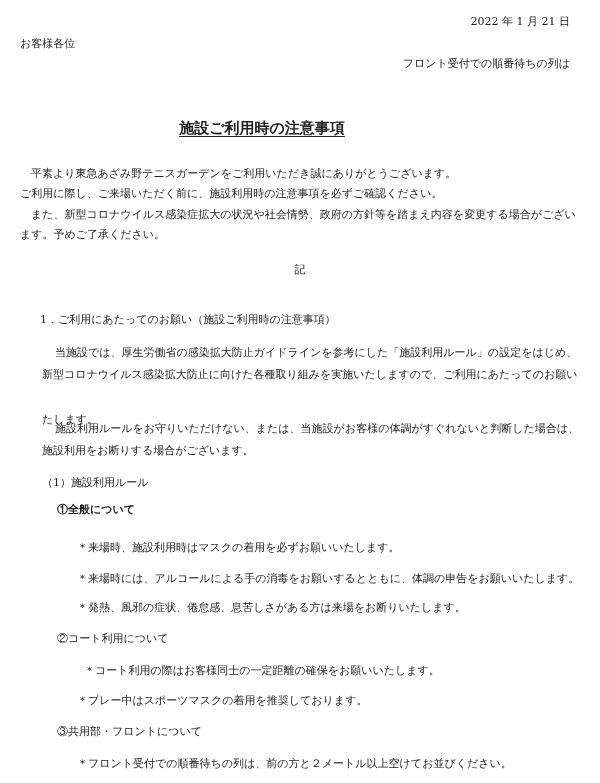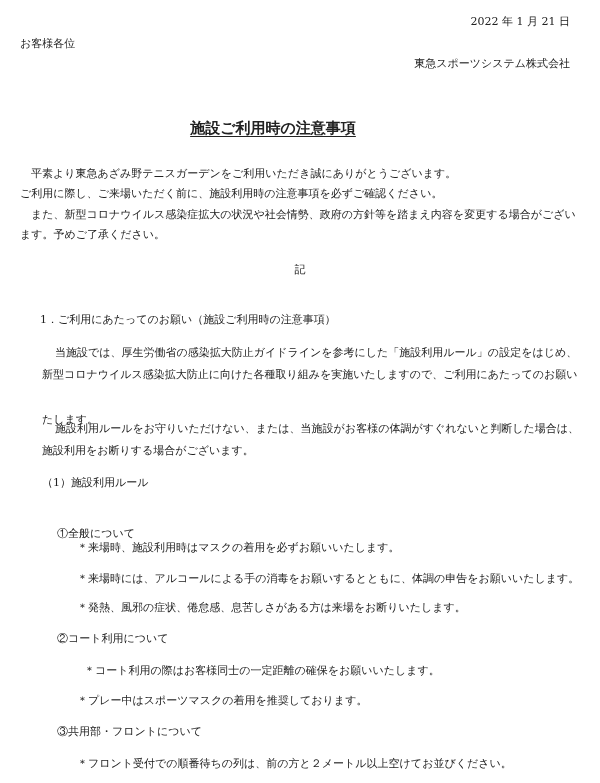--- a/index.html
+++ b/index.html
@@ -15,37 +15,36 @@
       font-family: "DejaVu Serif", "Liberation Serif", serif;
       color: #222222;
       font-size: 11px;
     }
     .abs { position: absolute; white-space: nowrap; line-height: 14px; }
     .right { right: 30px; text-align: right; }
     .title {
       left: 0; width: 524px; text-align: center;
       font-weight: bold; font-size: 15px;
       top: 121px;
-      margin-left: 11px;
     }
     .title span {
       text-decoration: underline;
       text-underline-offset: 3px;
       text-decoration-thickness: 1px;
     }
     .center { left: 0; width: 600px; text-align: center; }
   </style>
 </head>
 <body>
 
 <div>
 
   <div class="abs right" style="top:15px;">2022 年 1 月 21 日</div>
   <div class="abs" style="left:20px; top:37px;">お客様各位</div>
-  <div class="abs right" style="top:57px;">東急スポーツシステム株式会社</div>
+  <div class="abs right" style="top:57px;">フロント受付での順番待ちの列は</div>
 
   <div class="abs title">
     <span>施設ご利用時の注意事項</span>
   </div>
 
   <div class="abs" style="left:31px; top:167px;">平素より東急あざみ野テニスガーデンをご利用いただき誠にありがとうございます。</div>
   <div class="abs" style="left:20px; top:187px;">ご利用に際し、ご来場いただく前に、施設利用時の注意事項を必ずご確認ください。</div>
   <div class="abs" style="left:31px; top:208px;">また、新型コロナウイルス感染症拡大の状況や社会情勢、政府の方針等を踏まえ内容を変更する場合がござい</div>
   <div class="abs" style="left:20px; top:228px;">ます。予めご了承ください。</div>
 
@@ -55,21 +54,21 @@
 
   <div class="abs" style="left:55px; top:346px;">当施設では、厚生労働省の感染拡大防止ガイドラインを参考にした「施設利用ルール」の設定をはじめ、</div>
   <div class="abs" style="left:42px; top:368px;">新型コロナウイルス感染拡大防止に向けた各種取り組みを実施いたしますので、ご利用にあたってのお願い</div>
   <div class="abs" style="left:42px; top:390px;margin-top:23px;">たします。</div>
 
   <div class="abs" style="left:55px; top:422px;">施設利用ルールをお守りいただけない、または、当施設がお客様の体調がすぐれないと判断した場合は、</div>
   <div class="abs" style="left:42px; top:444px;">施設利用をお断りする場合がございます。</div>
 
   <div class="abs" style="left:42px; top:476px;">（1）施設利用ルール</div>
 
-  <div class="abs" style="left:57px; top:527px;">①全般について</div>
+  <div class="abs" style="left:57px; top:503px;font-weight:bold;">①全般について</div>
   <div class="abs" style="left:77px; top:541px;">＊来場時、施設利用時はマスクの着用を必ずお願いいたします。</div>
   <div class="abs" style="left:77px; top:571px;font-family:Liberation Serif, serif;">＊来場時には、アルコールによる手の消毒をお願いするとともに、体調の申告をお願いいたします。</div>
   <div class="abs" style="left:77px; top:601px;">＊発熱、風邪の症状、倦怠感、息苦しさがある方は来場をお断りいたします。</div>
 
   <div class="abs" style="left:57px; top:632px;">②コート利用について</div>
   <div class="abs" style="left:84px; top:664px;">＊コート利用の際はお客様同士の一定距離の確保をお願いいたします。</div>
   <div class="abs" style="left:77px; top:694px;text-align:right;">＊プレー中はスポーツマスクの着用を推奨しております。</div>
 
   <div class="abs" style="left:57px; top:725px;">③共用部・フロントについて</div>
   <div class="abs" style="left:77px; top:757px;">＊フロント受付での順番待ちの列は、前の方と２メートル以上空けてお並びください。</div>

